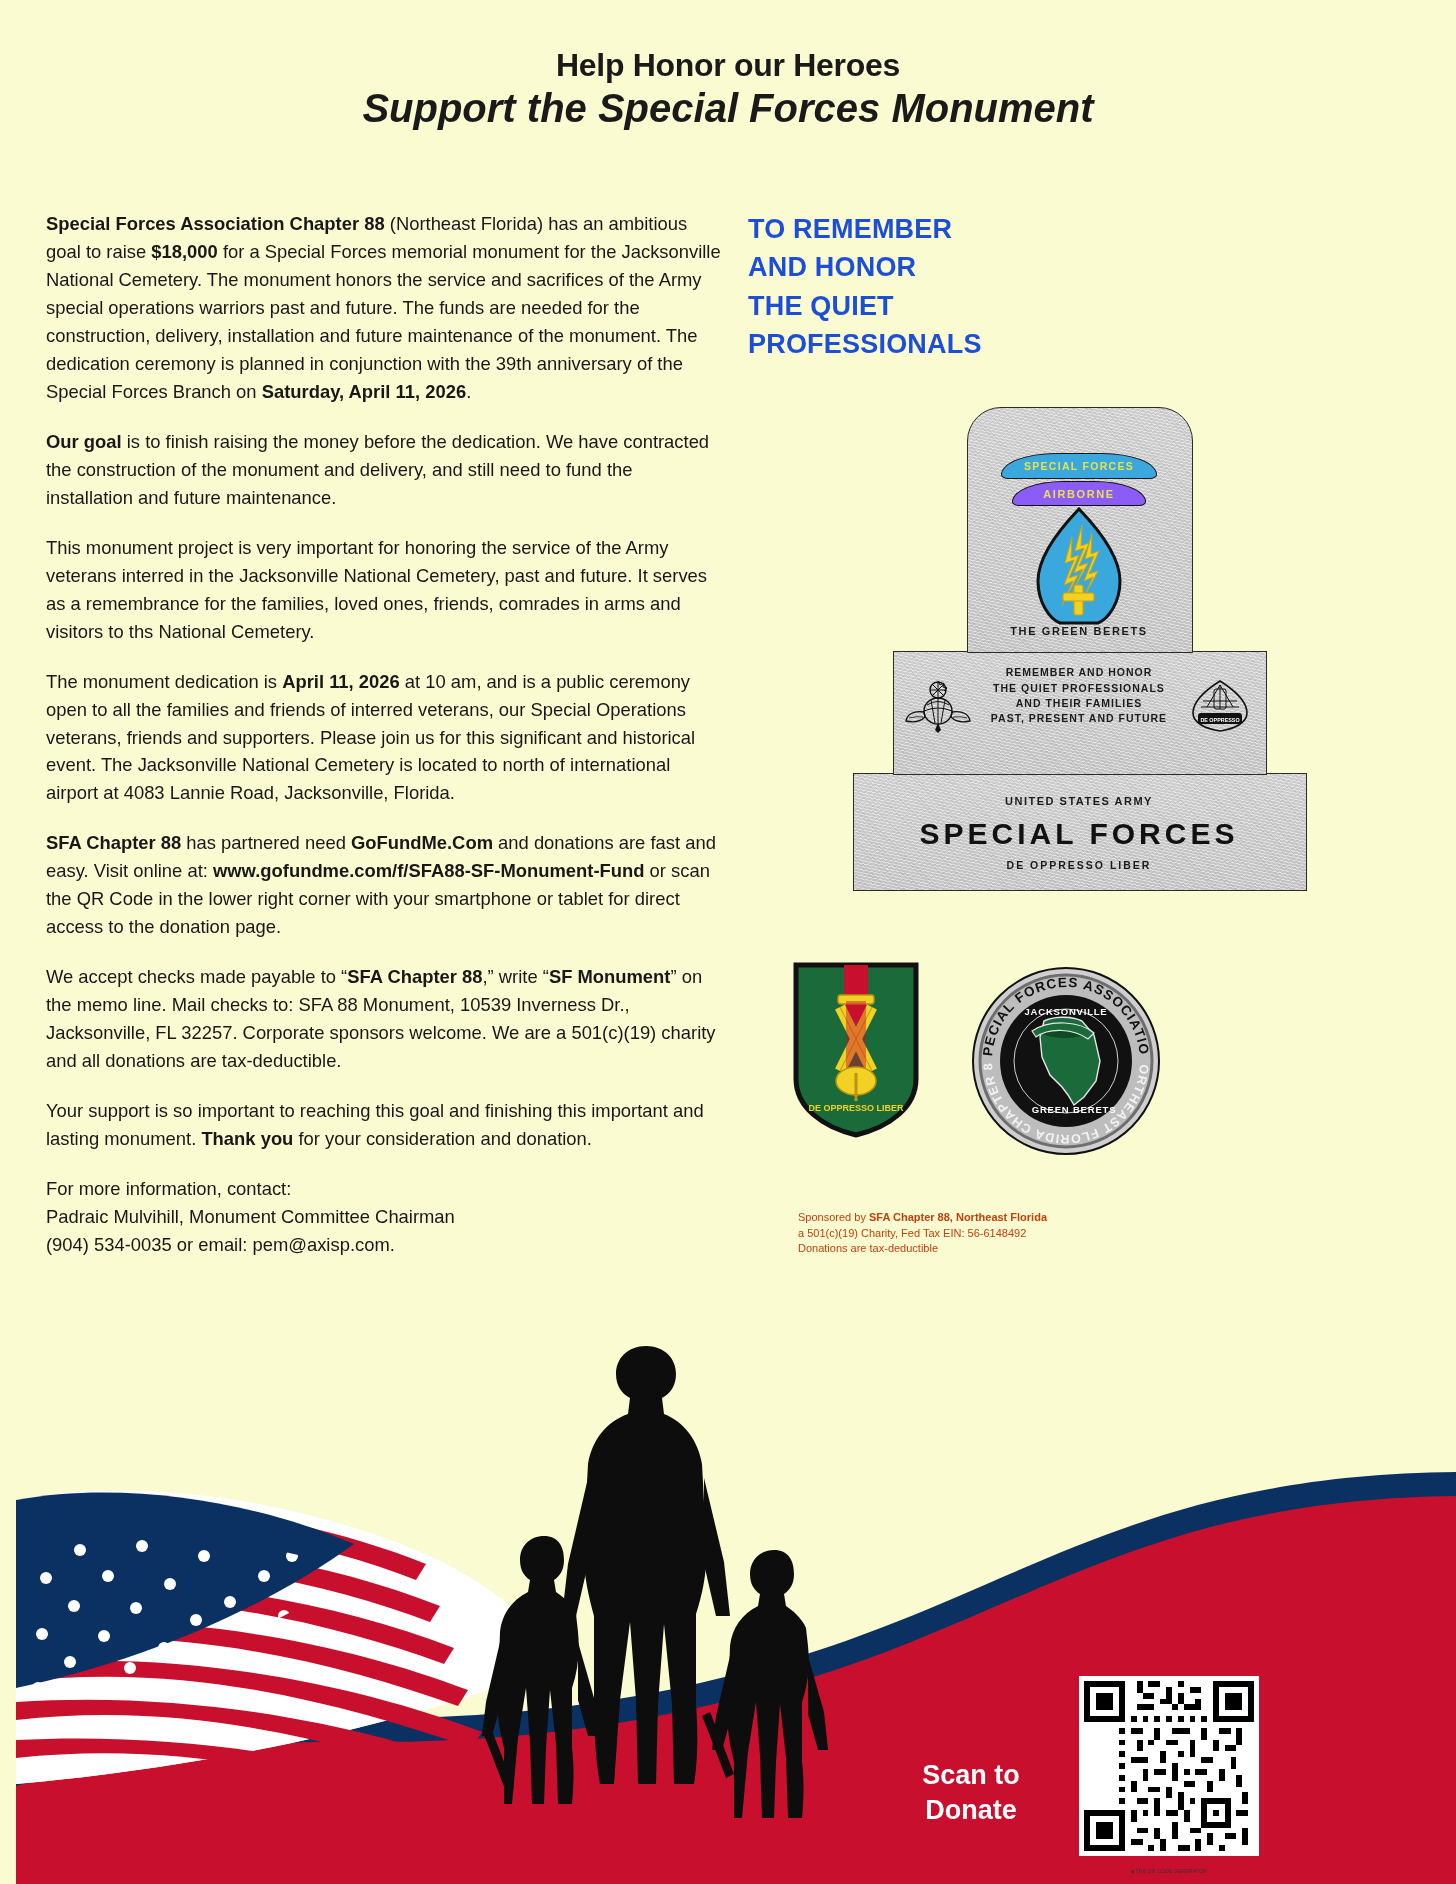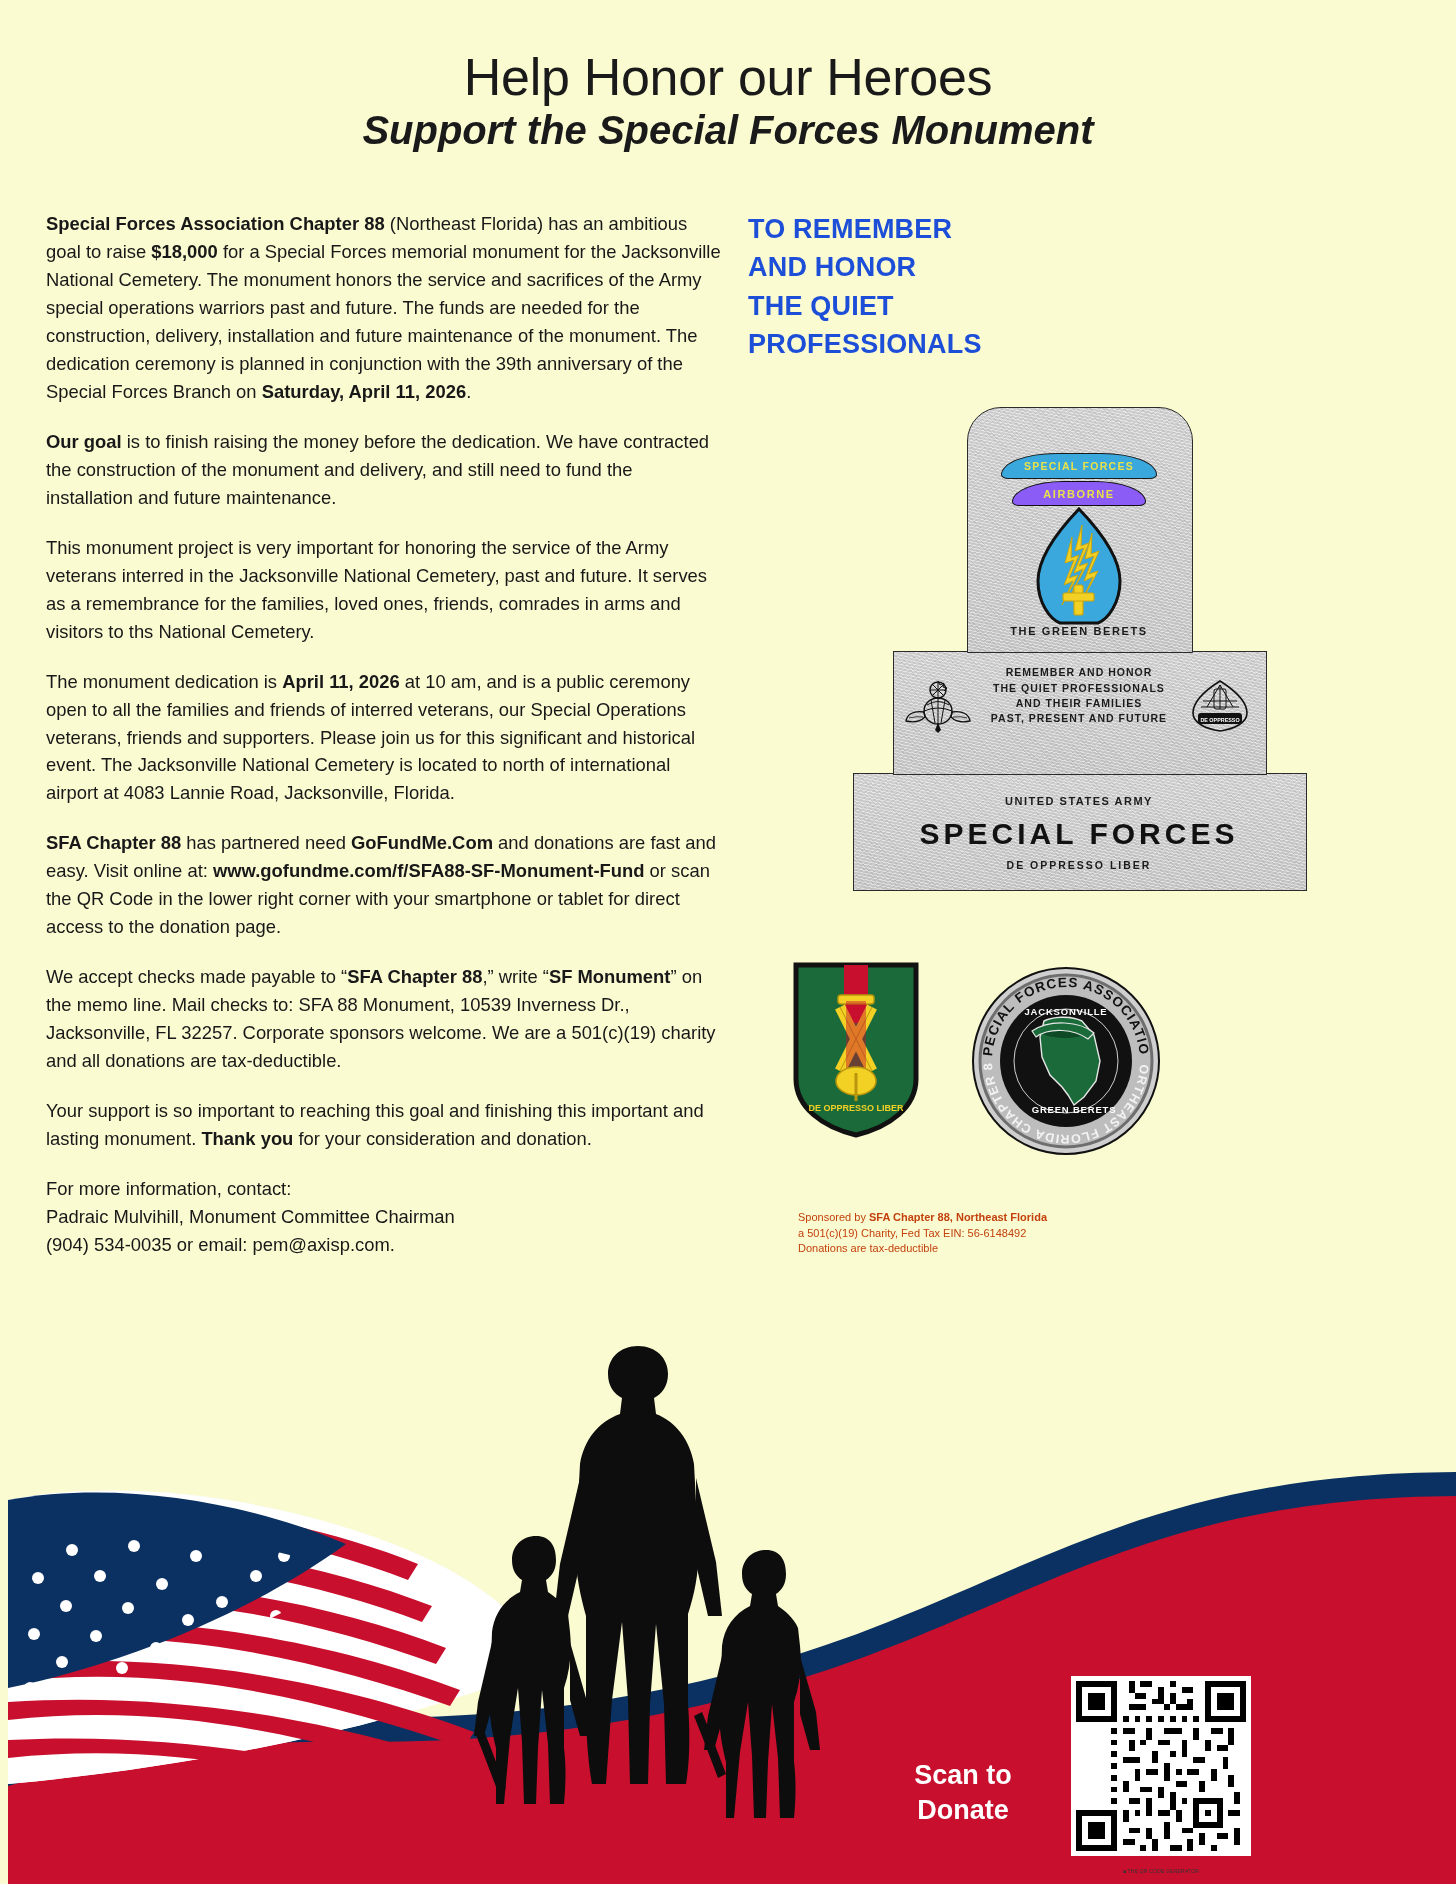--- a/index.html
+++ b/index.html
@@ -7,21 +7,21 @@
     width:1456px;height:1884px;position:relative;overflow:hidden;
     background:#fbfbd2;
     font-family:"Liberation Sans", sans-serif;
     color:#1a1a1a;
   }
   .page{position:absolute;inset:0;}
 
   
   .header{position:absolute;left:0;top:48px;width:100%;text-align:center;}
   .title-1{
-    font-size:52px;font-weight:normal;letter-spacing:-0.3px;line-height:1.12;
+    font-size:32px;font-weight:bold;letter-spacing:-0.3px;line-height:1.12;
     font-stretch:condensed;
   }
   .title-2{
     font-size:40px;font-weight:bold;font-style:italic;line-height:1.12;margin-top:2px;
   }
 
   
   .body-col{
     position:absolute;left:46px;top:210px;width:676px;
     font-size:18.4px;line-height:1.52;color:#181818;
@@ -99,21 +99,21 @@
   .flash{position:absolute;left:40px;top:0;width:136px;height:178px;}
   .sfa-seal{position:absolute;left:222px;top:4px;width:192px;height:192px;}
 
   
   .sponsor{
     position:absolute;left:798px;top:1210px;width:420px;
     font-size:11px;line-height:1.42;color:#c2410c;
   }
 
   
-  .bottom-band{position:absolute;left:8px;bottom:0;width:1267px;height:620px;}
+  .bottom-band{position:absolute;left:16px;bottom:0;width:1267px;height:620px;}
 
   .scan-label{
     position:absolute;right:222px;bottom:56px;width:180px;text-align:center;
     font-size:27px;font-weight:bold;color:#fff;line-height:1.3;
   }
   .qr{
     position:absolute;right:24px;bottom:28px;width:180px;height:180px;
     background:#fff;padding:5px;box-sizing:border-box;
   }
   .qr-caption{

